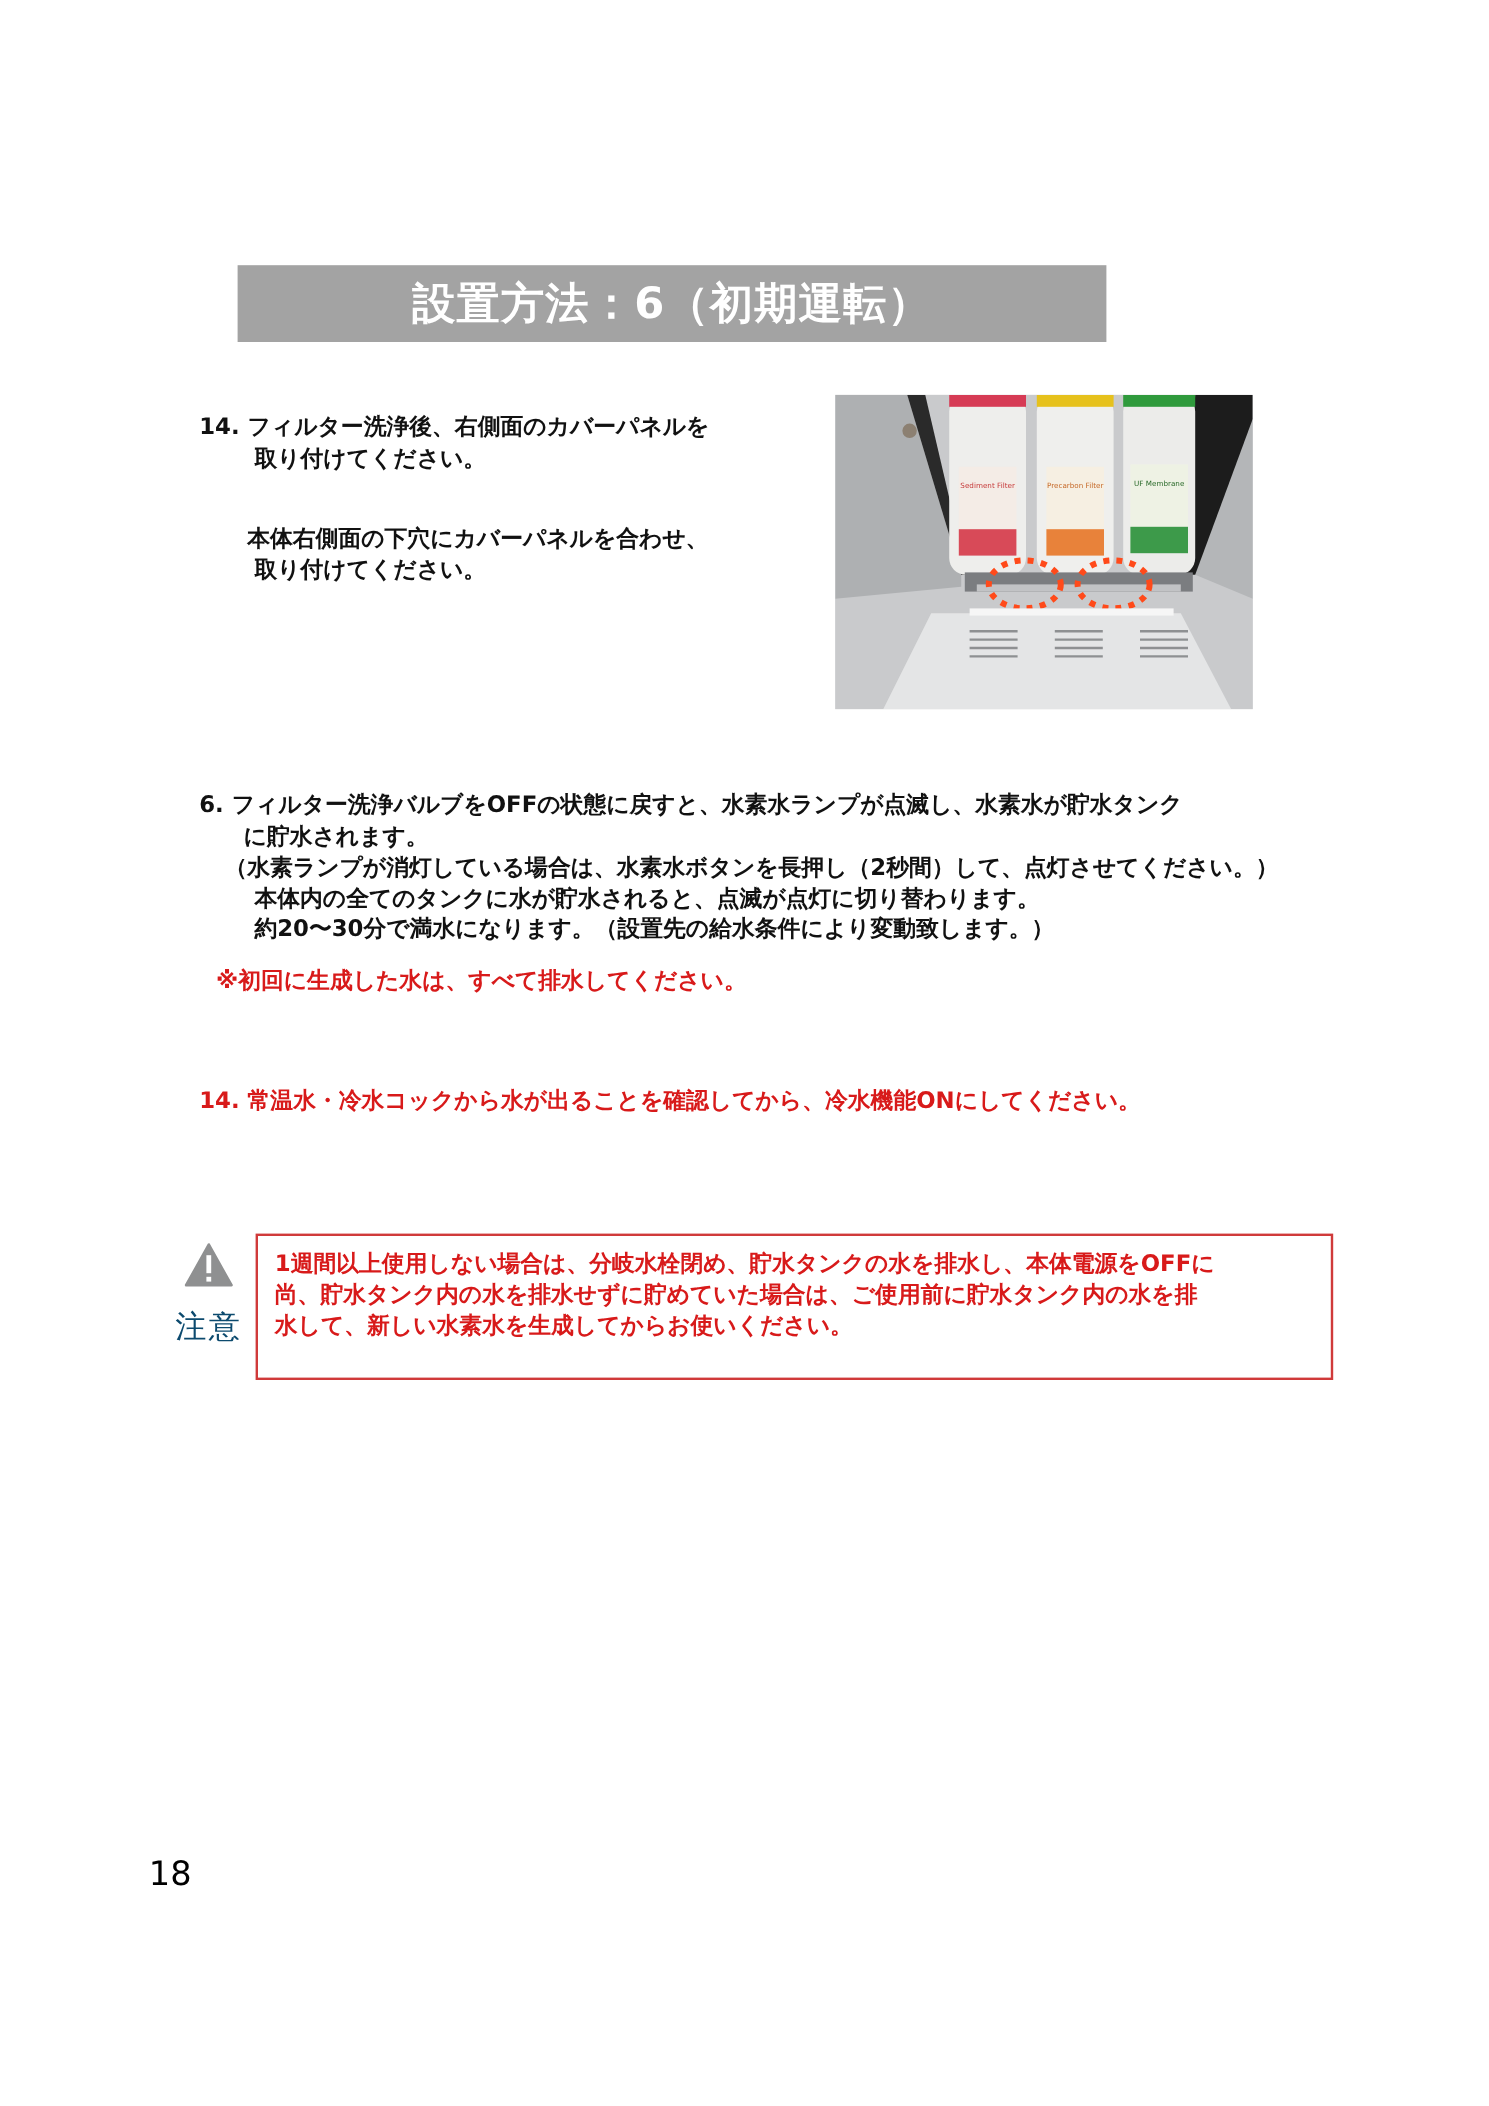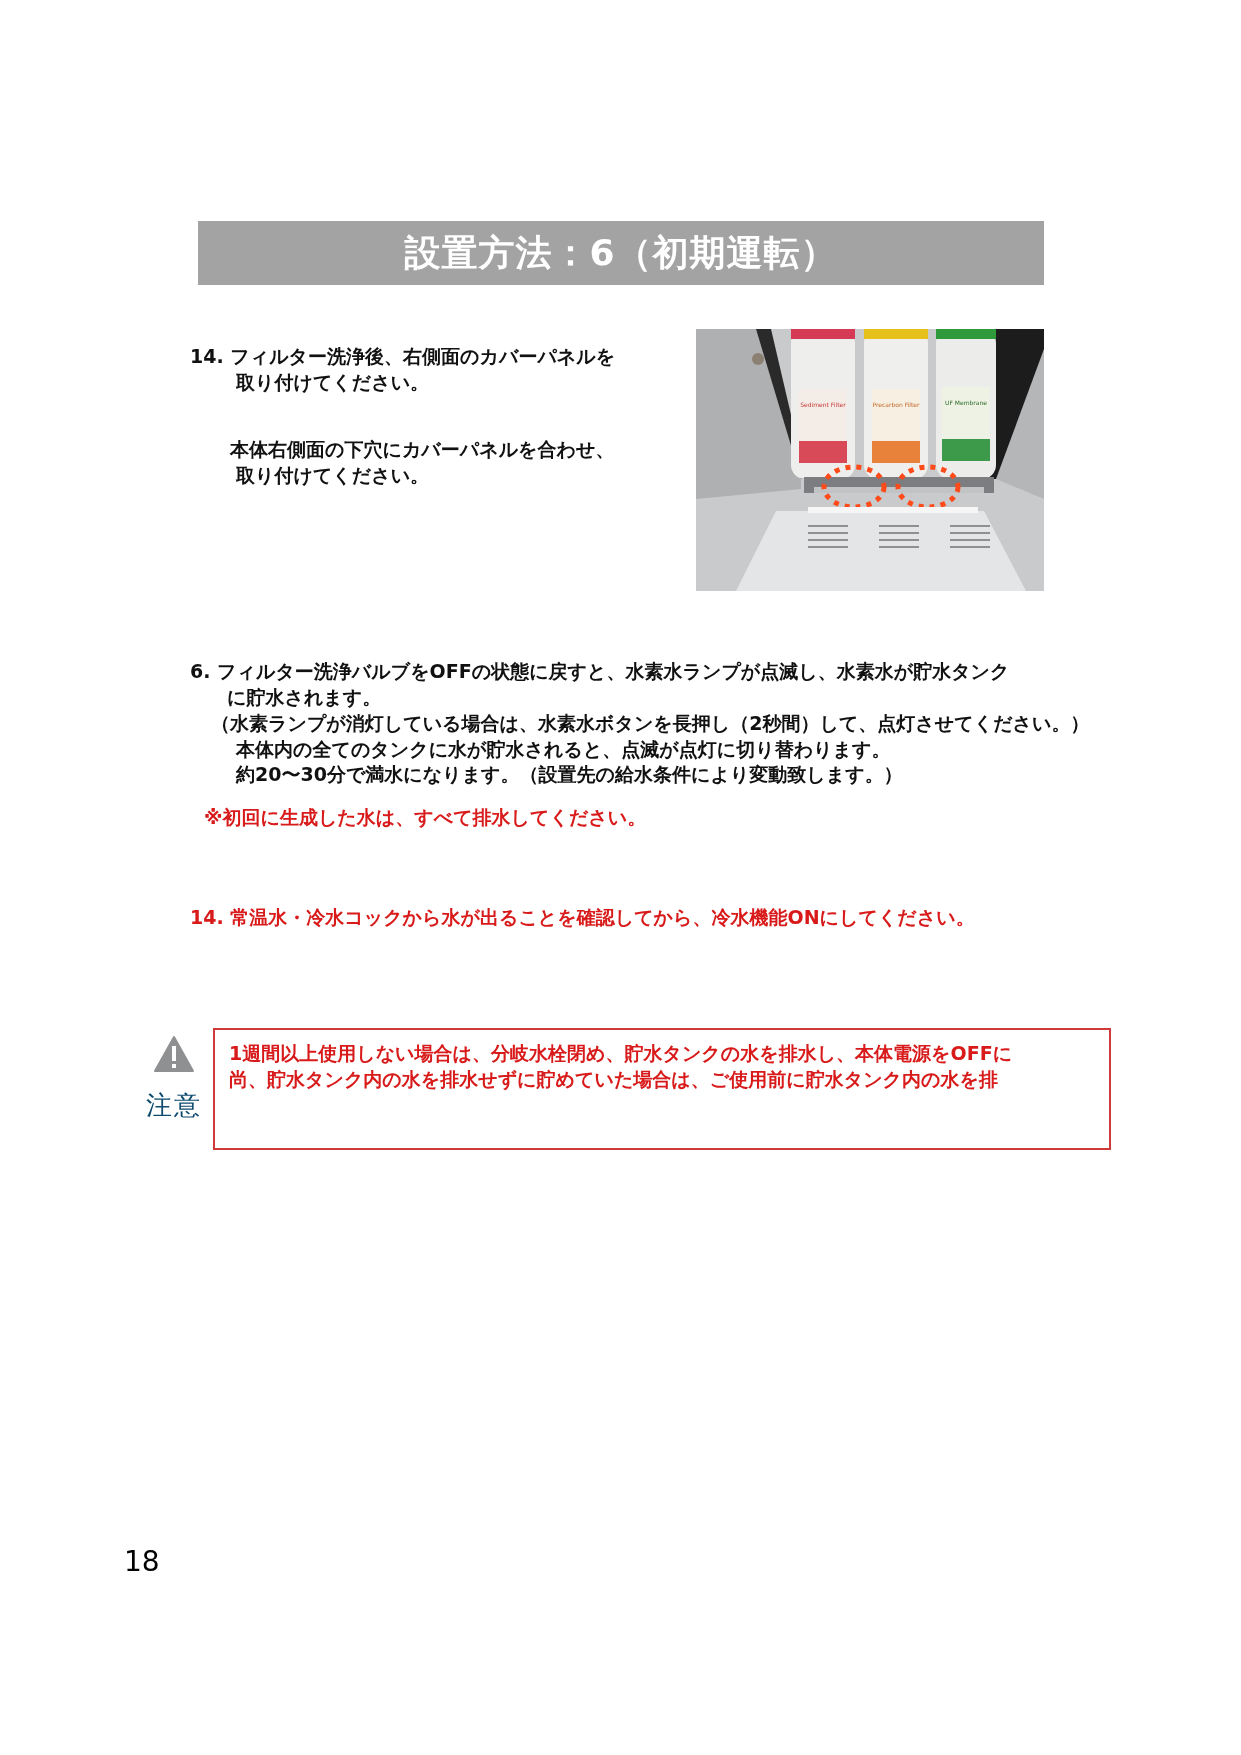--- a/index.html
+++ b/index.html
@@ -2,29 +2,29 @@
 <html><head>
   <meta charset="utf-8">
   <style>
     html, body { margin: 0; padding: 0; background: #ffffff; }
     body {
       width: 1241px; height: 1755px; position: relative; overflow: hidden;
       font-family: "DejaVu Sans", "Liberation Sans", sans-serif;
       color: #111111;
     }
     .title-bar {
-      position: absolute; left: 198px; top: 221px; width: 846px; height: 64px;
+      position: absolute; left: 198px; top: 221px; width: 724px; height: 64px;
       background: #a3a3a3;
       display: flex; align-items: center; justify-content: center;
     }
     .title-bar span {
       color: #ffffff; font-weight: bold; font-size: 36px; letter-spacing: 1px;
       font-family: "DejaVu Sans", sans-serif;
     }
-    .txt { position: absolute; font-weight: bold; font-size: 19px; line-height: 26px; white-space: nowrap; margin-left: 24px; }
+    .txt { position: absolute; font-weight: bold; font-size: 19px; line-height: 26px; white-space: nowrap; }
     .red { color: #d81a1a; }
     .photo {
       position: absolute; left: 696px; top: 329px; width: 348px; height: 262px;
       overflow: hidden; background: #cfd0d2;
     }
     .caution-icon { position: absolute; left: 153px; top: 1035px; width: 42px; height: 38px; }
     .caution-label { position: absolute; left: 146px; top: 1088px; font-size: 26px; color: #0c4a6e; letter-spacing: 2px; white-space: nowrap; }
     .warn-box {
       position: absolute; left: 213px; top: 1028px; width: 898px; height: 122px;
       border: 2px solid #d03a3a; box-sizing: border-box;
@@ -117,15 +117,16 @@
     <path d="M21 2 L40 36 L2 36 Z" fill="#8f9091" stroke="#8f9091" stroke-width="2" stroke-linejoin="round"></path>
     <rect x="19" y="11" width="4" height="15" fill="#ffffff"></rect>
     <rect x="19" y="29" width="4" height="4" fill="#ffffff"></rect>
   </svg>
 </div>
 <div class="caution-label">注意</div>
 
 <div class="warn-box">
   <div class="line">1週間以上使用しない場合は、分岐水栓閉め、貯水タンクの水を排水し、本体電源をOFFに</div>
   <div class="line">尚、貯水タンク内の水を排水せずに貯めていた場合は、ご使用前に貯水タンク内の水を排</div>
+  <div class="line">水して、新しい水素水を生成してからお使いください。</div>
 </div>
 
 <div class="page-number">18</div>
 
 </body></html>

